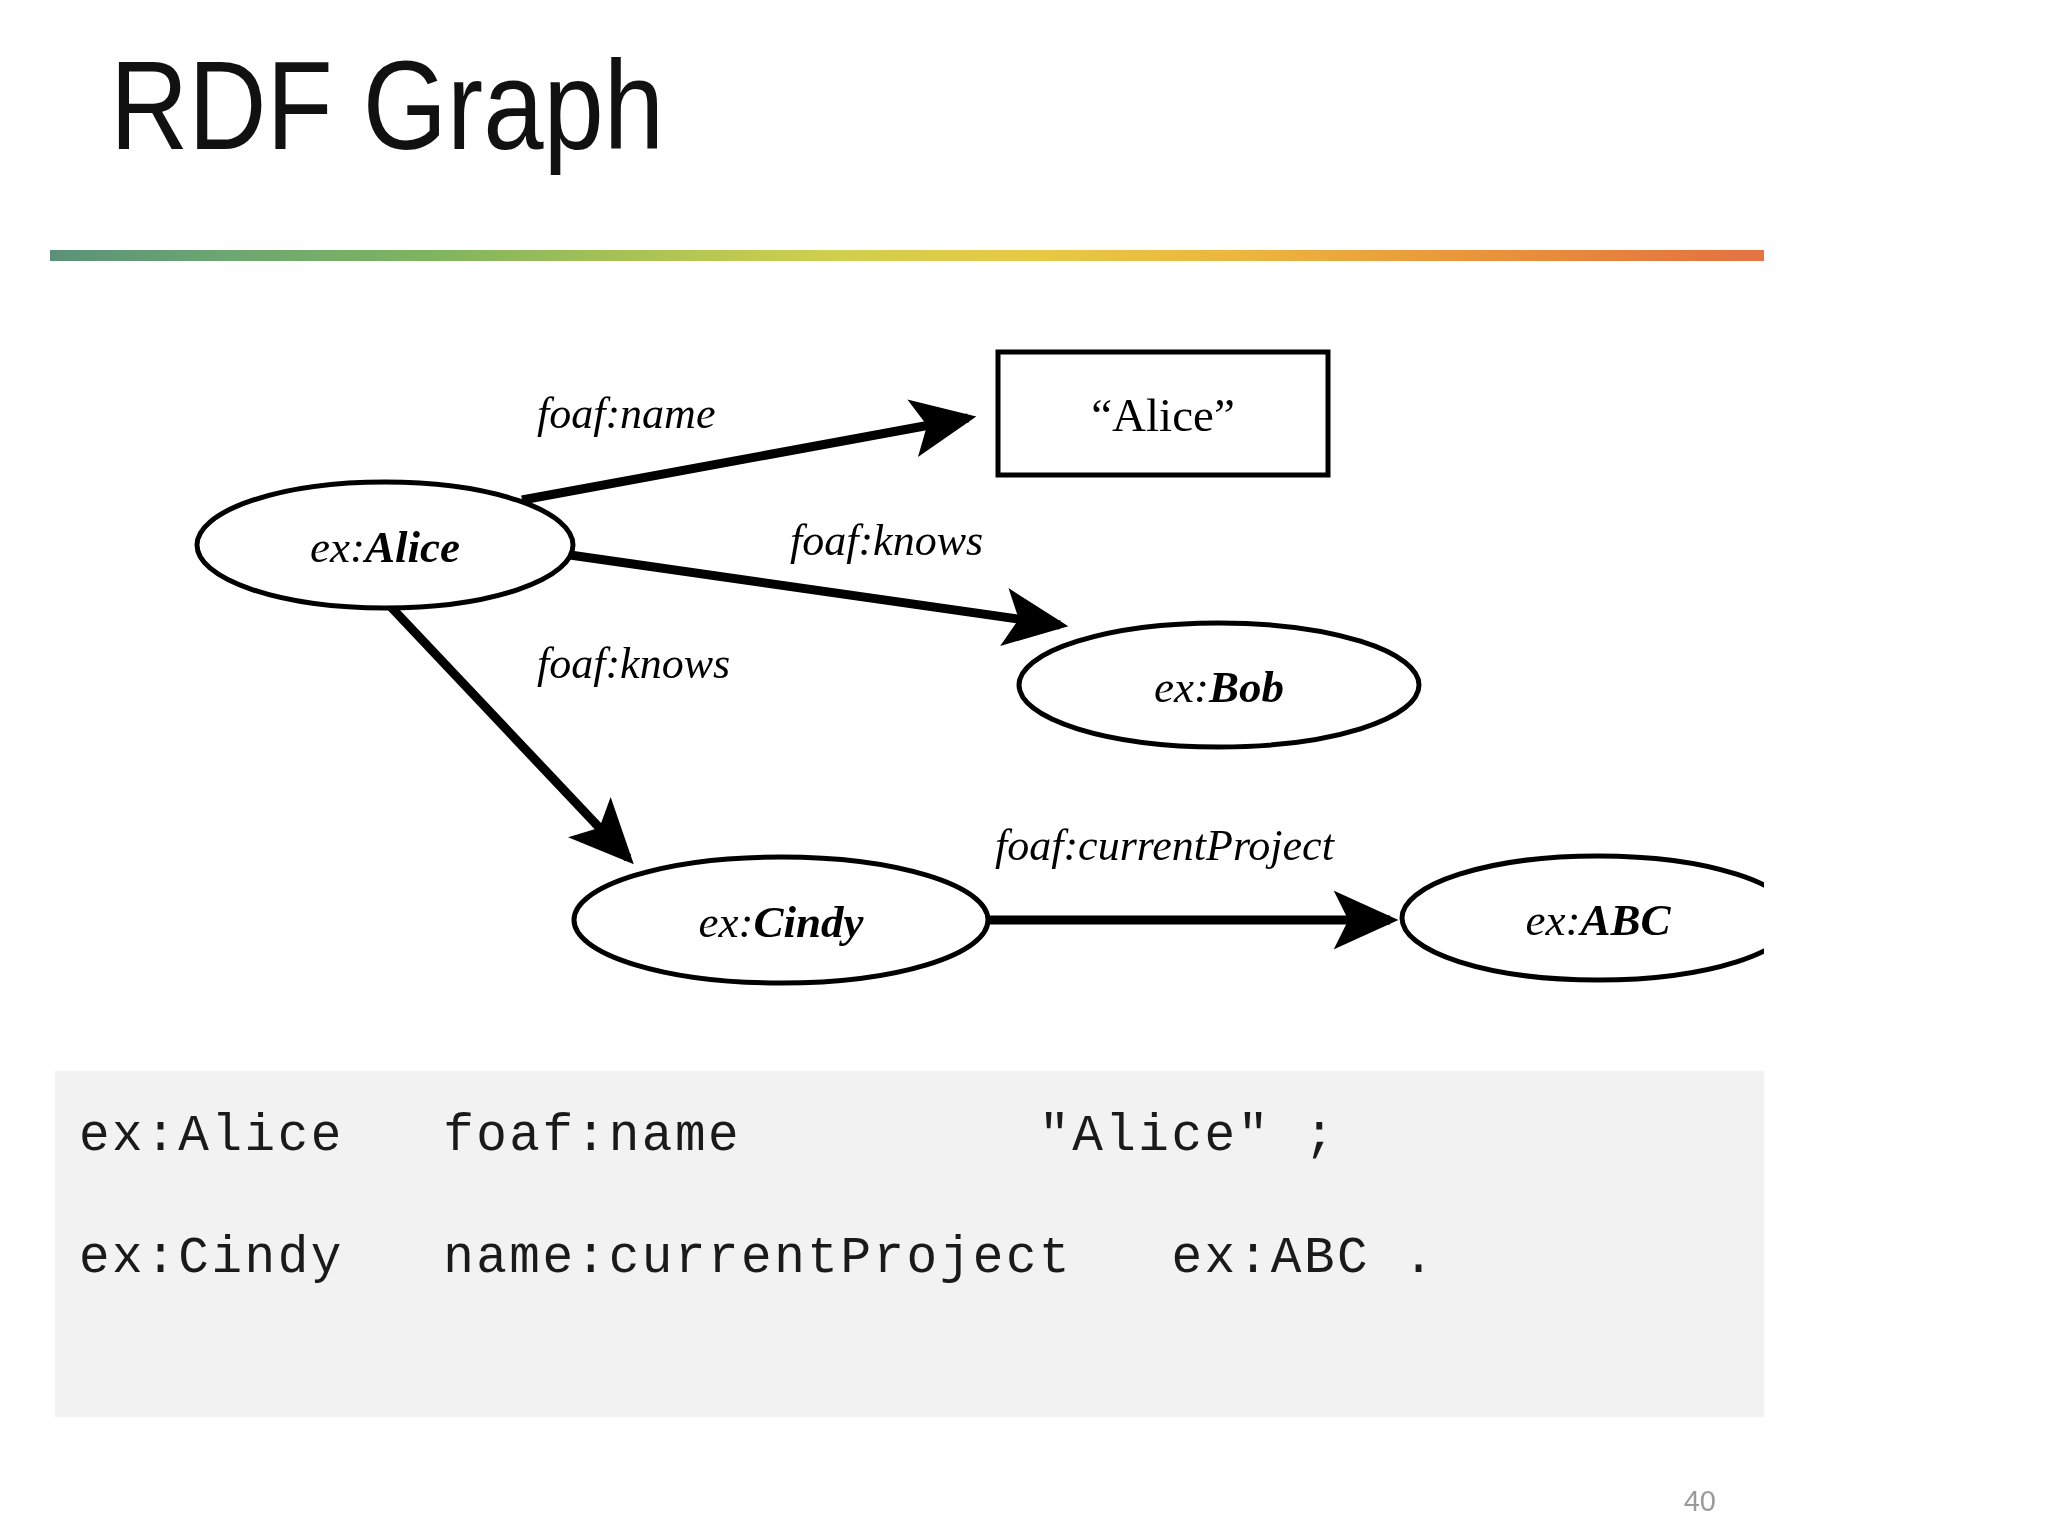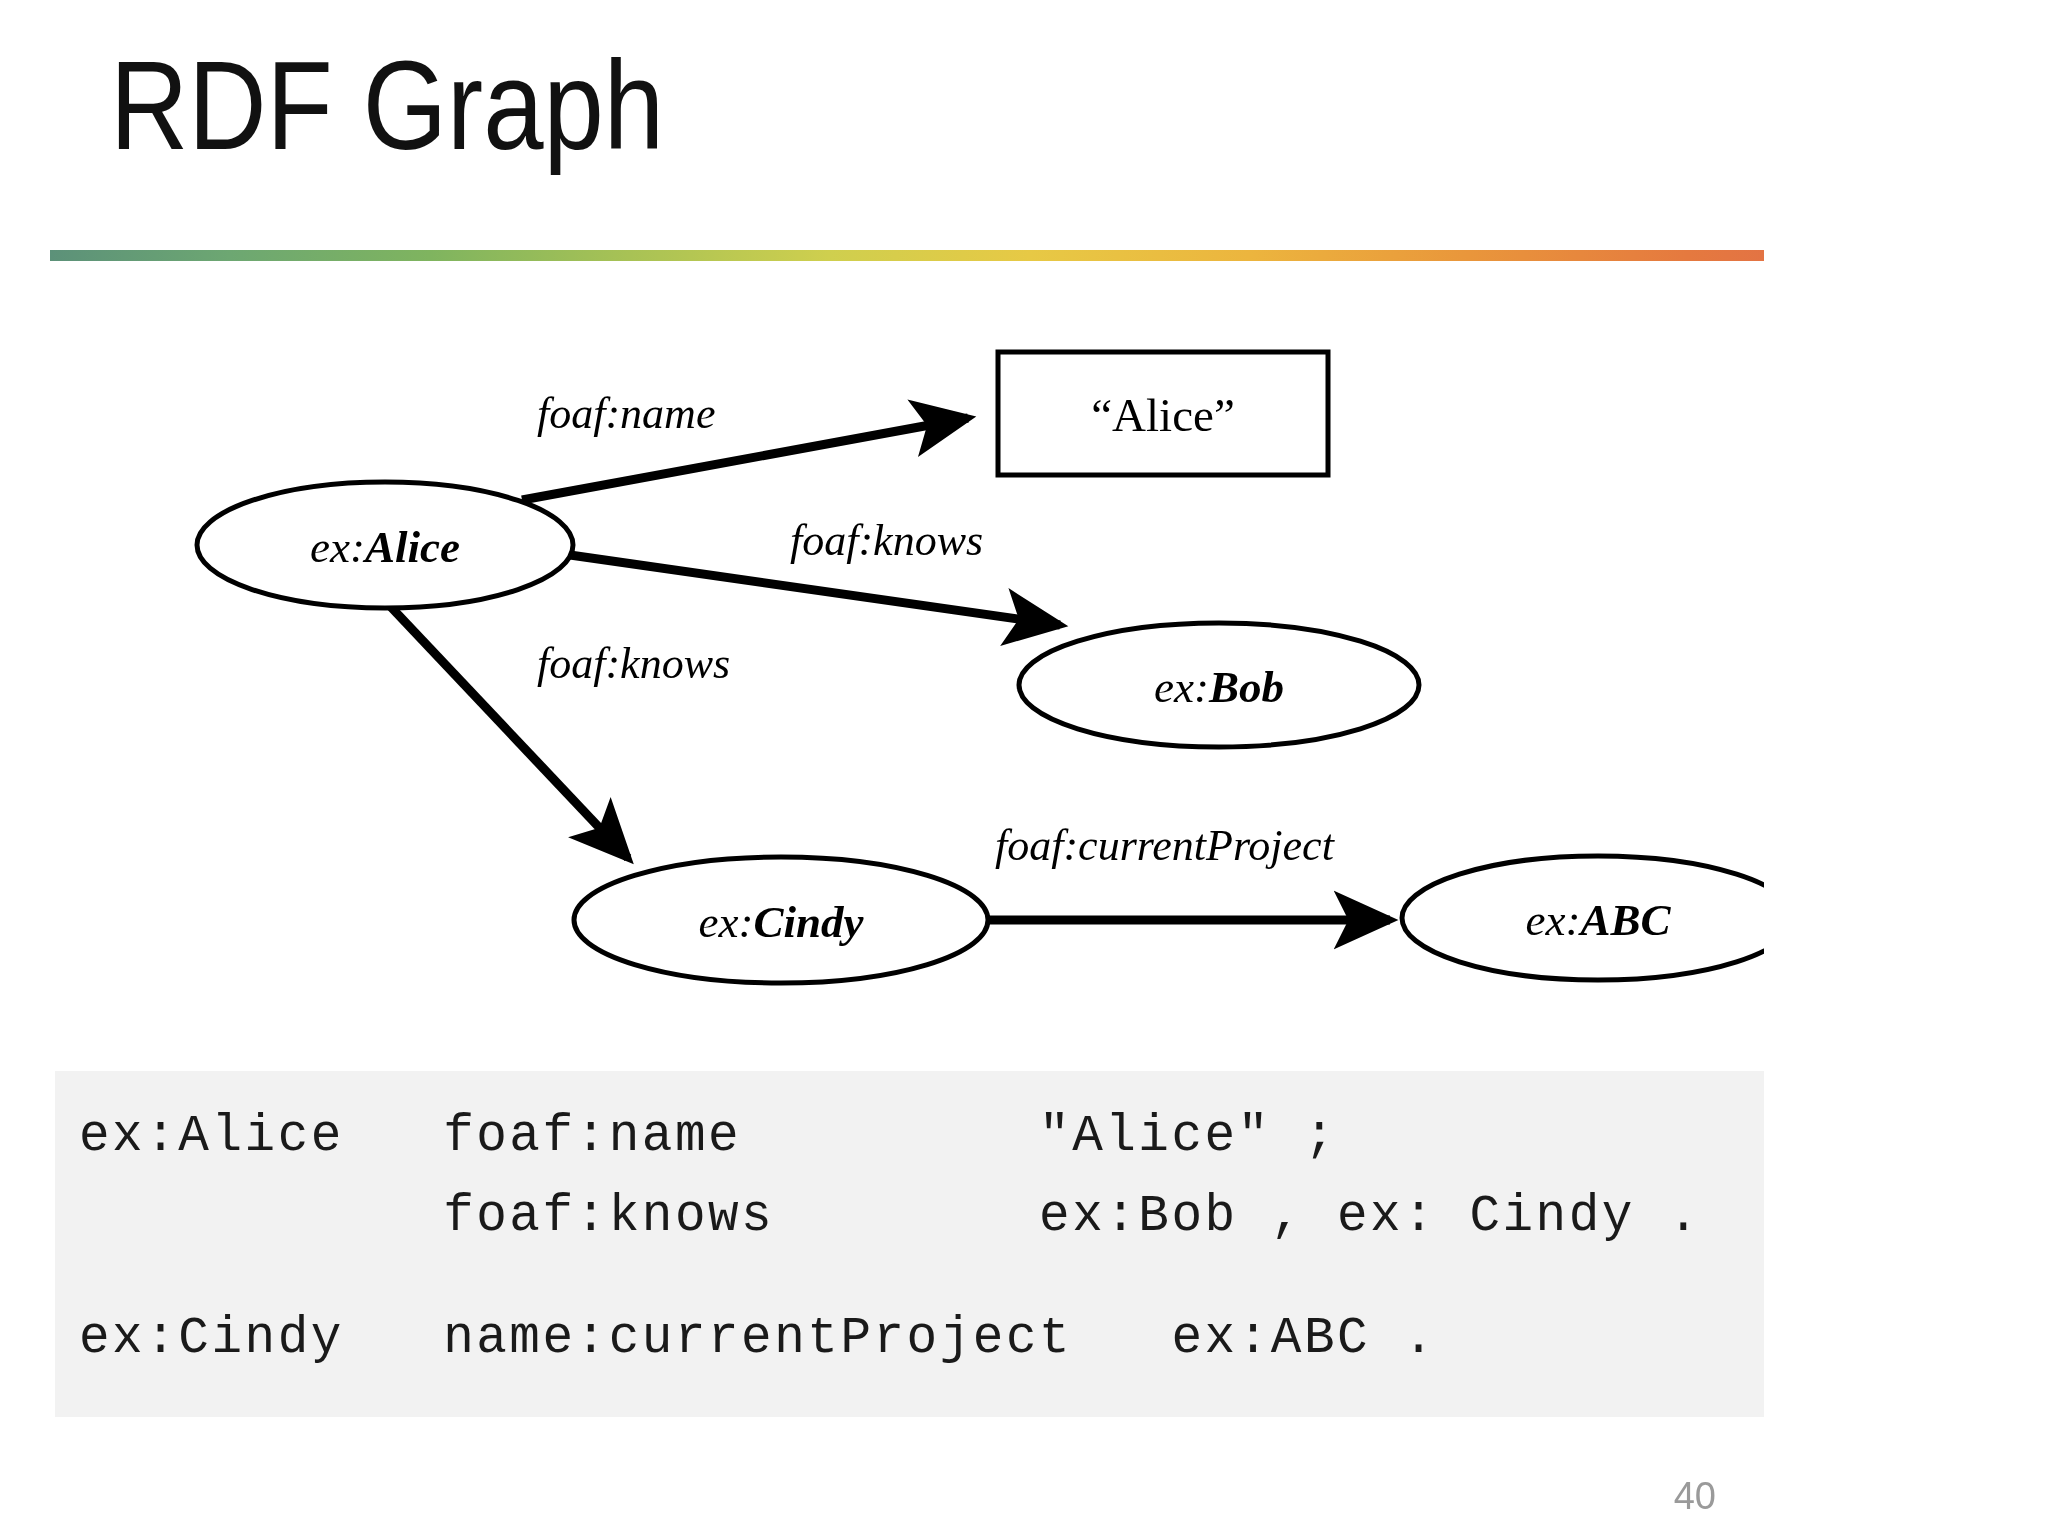--- a/index.html
+++ b/index.html
@@ -100,21 +100,21 @@
     line-height: 42px;
     height: 42px;
   }
 
   
   .page-number {
     position: absolute;
     right: 48px;
     bottom: 18px;
     font-family: "Liberation Sans", sans-serif;
-    font-size: 38px;
+    font-size: 29px;
     color: #9a9a9a;
   }
 </style>
 </head>
 <body>
 
 <div class="slide">
 
   <div class="slide-title">RDF Graph</div>
 
@@ -170,20 +170,19 @@
 
       <g>
         <ellipse cx="1598" cy="618" rx="196" ry="62" fill="#ffffff" stroke="#000000" stroke-width="5"></ellipse>
         <text class="node-label" x="1598" y="635" text-anchor="middle"><tspan>ex:</tspan><tspan class="bold">ABC</tspan></text>
       </g>
     </svg>
   </div>
 
   <div class="code-block">
     <div class="code-line">ex:Alice   foaf:name         "Alice" ;</div>
-    <div class="code-line">           foaf:knows        ex:Bob , ex: Cindy .</div>
     <div class="code-line blank"></div>
     <div class="code-line">ex:Cindy   name:currentProject   ex:ABC .</div>
   </div>
 
   <div class="page-number">40</div>
 
 </div>
 
 </body></html>

